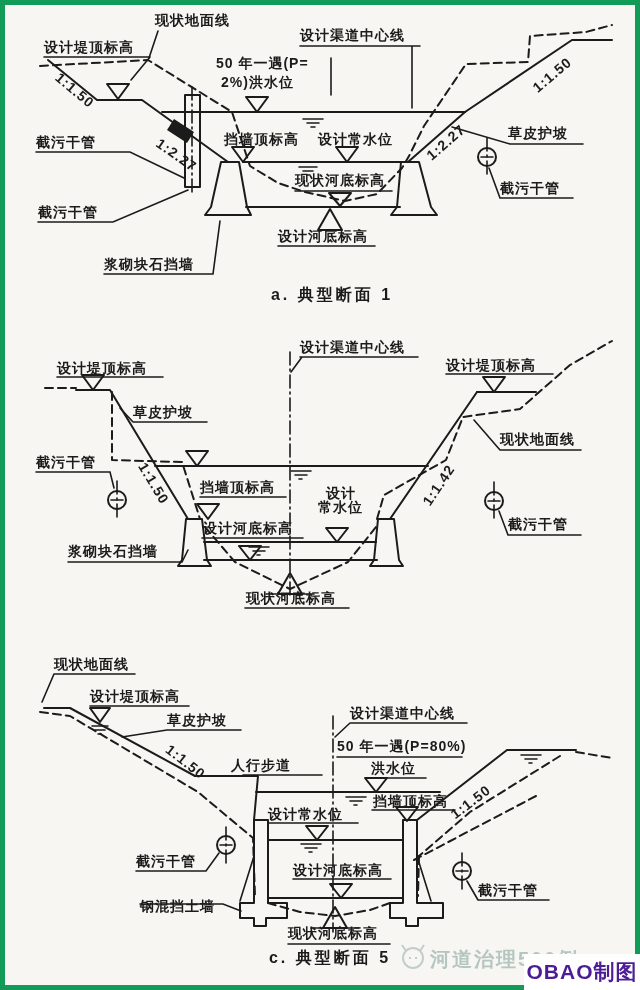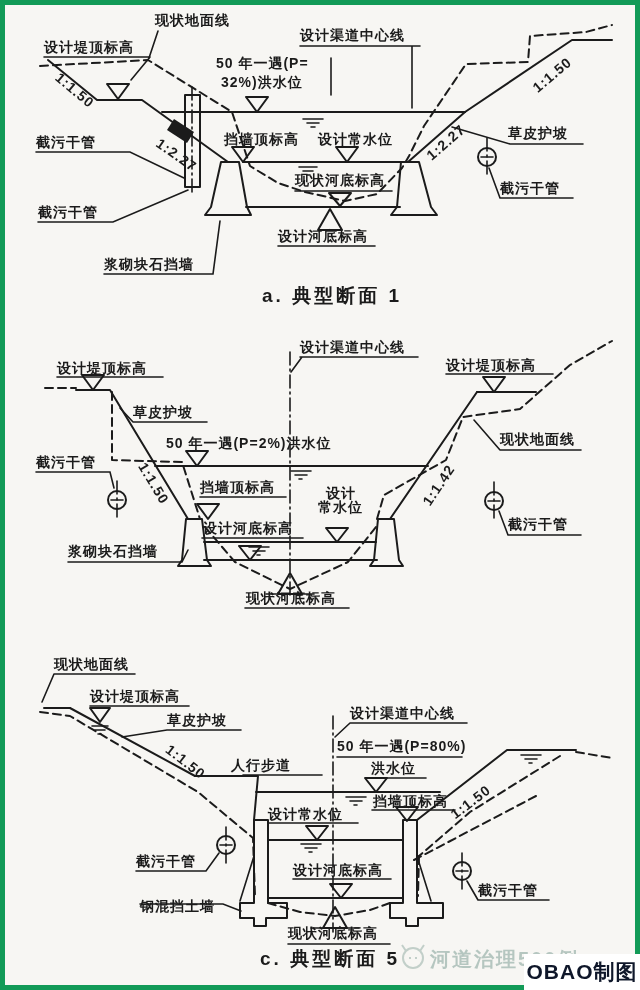--- a/index.html
+++ b/index.html
@@ -7,27 +7,27 @@
          font-family:"Liberation Sans",sans-serif;}
   .frame{position:absolute;inset:0;border:5px solid #129a57;pointer-events:none;z-index:5;}
   svg.canvas{position:absolute;left:0;top:0;z-index:1;}
   .k{stroke:#1b1b1b;fill:none;stroke-width:2;stroke-linecap:round;stroke-linejoin:round;}
   .kt{stroke:#1b1b1b;fill:none;stroke-width:1.6;stroke-linecap:round;}
   .dash{stroke-dasharray:8 5;}
   .dd{stroke-dasharray:13 4 2 4;}
   .ink{fill:#1b1b1b;stroke:none;}
   .lbl{position:absolute;z-index:2;font-size:14px;font-weight:bold;color:#1b1b1b;
        white-space:nowrap;letter-spacing:1px;line-height:1.1;}
-  .ttl{font-size:19px;letter-spacing:3px;transform:translateX(-50%);}
+  .ttl{font-size:16px;letter-spacing:3px;transform:translateX(-50%);}
   .rot{transform-origin:left top;}
   .wm{position:absolute;z-index:6;font-size:20px;font-weight:bold;letter-spacing:2px;
       color:rgba(140,168,160,0.62);}
   .badge{position:absolute;z-index:7;left:524px;top:954px;width:116px;height:36px;
          background:#ffffff;display:flex;align-items:center;justify-content:center;
-         font-size:21px;font-weight:bold;color:#0f172a;letter-spacing:1px;}
+         font-size:21px;font-weight:bold;color:#4c1d95;letter-spacing:1px;}
 </style>
 </head>
 <body>
 
 <div class="stage">
 
 <svg class="canvas" width="640" height="990" viewBox="0 0 640 990">
   <defs>
     <pattern id="stip" width="7" height="7" patternUnits="userSpaceOnUse">
       <circle cx="2" cy="2" r="1.1" fill="#1b1b1b"></circle>
@@ -182,40 +182,39 @@
   <g stroke="#c2cfc9" fill="none" stroke-width="2">
     <circle cx="413" cy="958" r="10"></circle>
     <path d="M406,951 l-4,-6 M420,951 l4,-6 M409,958 h2 M415,958 h2"></path>
   </g>
 </svg>
 
 <div class="lbl" style="left:155px;top:13px">现状地面线</div>
 <div class="lbl" style="left:300px;top:28px">设计渠道中心线</div>
 <div class="lbl" style="left:44px;top:40px">设计堤顶标高</div>
 <div class="lbl" style="left:216px;top:56px">50 年一遇(P=</div>
-<div class="lbl" style="left:221px;top:75px">32%)洪水位</div>
+<div class="lbl" style="left:221px;top:75px">2%)洪水位</div>
 <div class="lbl rot" style="left:62px;top:70px;transform:rotate(40deg)">1:1.50</div>
 <div class="lbl" style="left:36px;top:135px">截污干管</div>
 <div class="lbl rot" style="left:162px;top:136px;transform:rotate(35deg)">1:2.27</div>
 <div class="lbl" style="left:224px;top:132px">挡墙顶标高</div>
 <div class="lbl" style="left:318px;top:132px">设计常水位</div>
 <div class="lbl rot" style="left:530px;top:84px;transform:rotate(-40deg)">1:1.50</div>
 <div class="lbl" style="left:508px;top:126px">草皮护坡</div>
 <div class="lbl rot" style="left:424px;top:152px;transform:rotate(-41deg)">1:2.27</div>
 <div class="lbl" style="left:500px;top:181px">截污干管</div>
 <div class="lbl" style="left:295px;top:173px">现状河底标高</div>
 <div class="lbl" style="left:38px;top:205px">截污干管</div>
 <div class="lbl" style="left:278px;top:229px">设计河底标高</div>
 <div class="lbl" style="left:104px;top:257px">浆砌块石挡墙</div>
 <div class="lbl ttl" style="left:332px;top:286px">a. 典型断面 1</div>
 
 <div class="lbl" style="left:300px;top:340px">设计渠道中心线</div>
 <div class="lbl" style="left:57px;top:361px">设计堤顶标高</div>
 <div class="lbl" style="left:133px;top:405px">草皮护坡</div>
-<div class="lbl" style="left:166px;top:436px">50 年一遇(P=2%)洪水位</div>
 <div class="lbl" style="left:446px;top:358px">设计堤顶标高</div>
 <div class="lbl" style="left:500px;top:432px">现状地面线</div>
 <div class="lbl" style="left:36px;top:455px">截污干管</div>
 <div class="lbl rot" style="left:148px;top:460px;transform:rotate(59deg)">1:1.50</div>
 <div class="lbl" style="left:200px;top:480px">挡墙顶标高</div>
 <div class="lbl" style="left:326px;top:486px">设计</div>
 <div class="lbl" style="left:318px;top:500px">常水位</div>
 <div class="lbl rot" style="left:420px;top:500px;transform:rotate(-56deg)">1:1.42</div>
 <div class="lbl" style="left:203px;top:521px">设计河底标高</div>
 <div class="lbl" style="left:68px;top:544px">浆砌块石挡墙</div>

